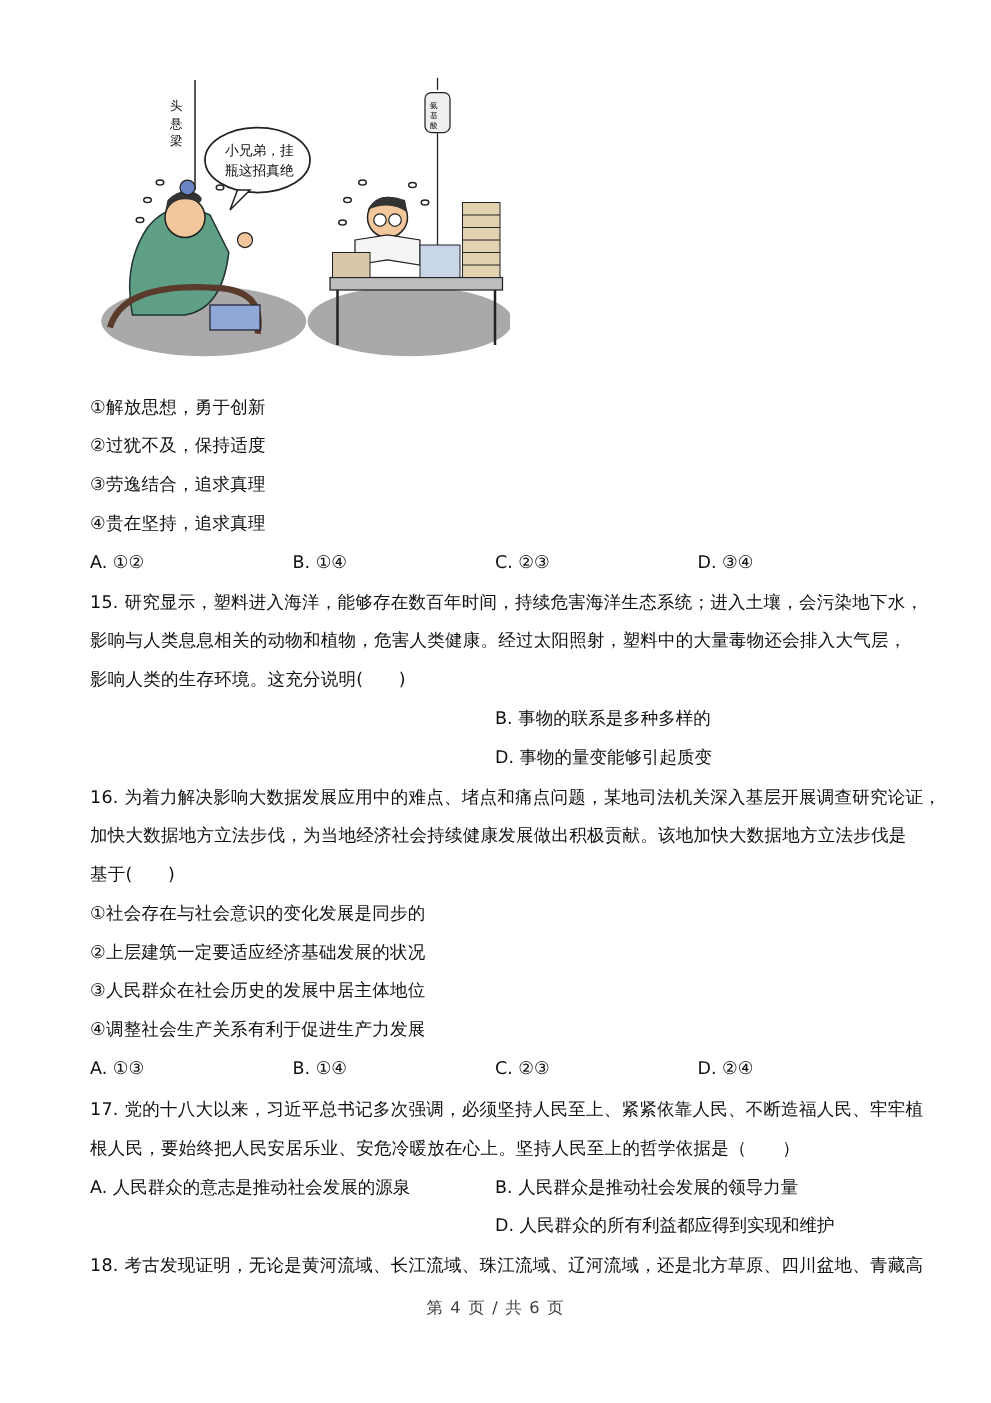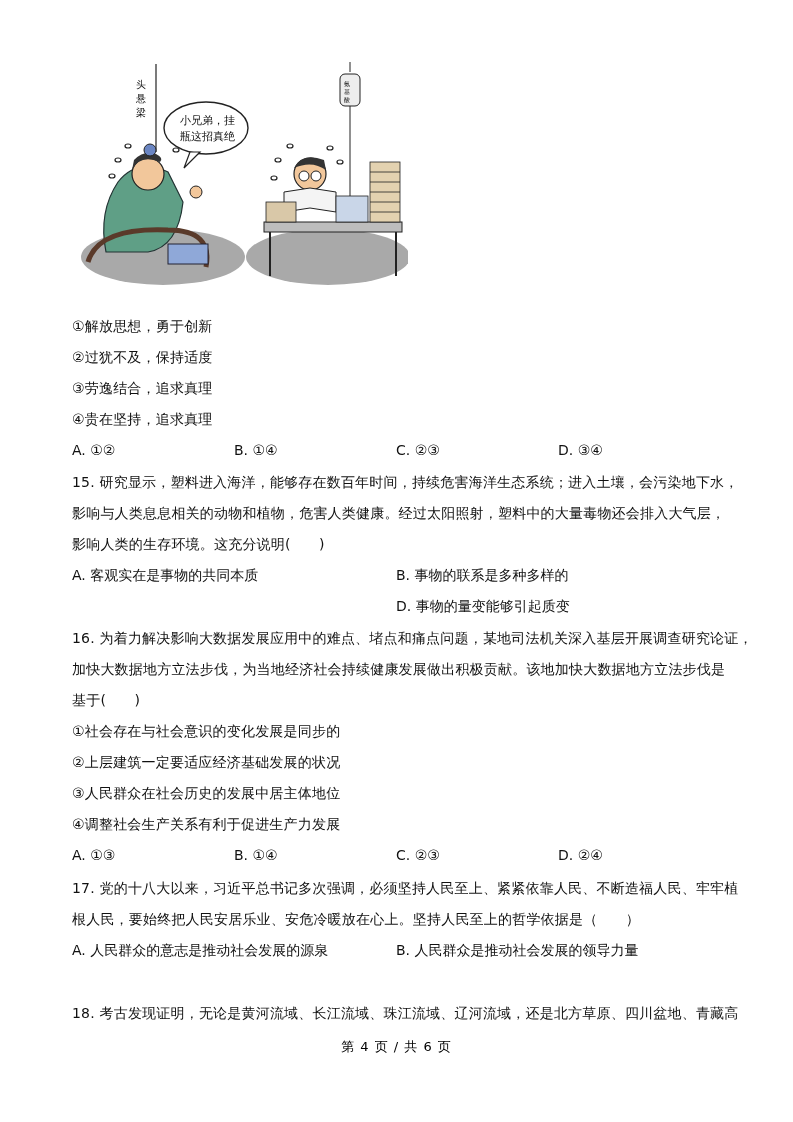--- a/index.html
+++ b/index.html
@@ -12,21 +12,21 @@
     position: absolute; left: 78px; top: 62px; width: 330px; height: 230px;
   }
   .line {
     position: absolute; left: 72px; font-size: 14px; line-height: 20px;
     white-space: nowrap; letter-spacing: 0.2px;
   }
   .opts { position: absolute; left: 72px; width: 660px; font-size: 14px; line-height: 20px; }
   .opt { position: absolute; white-space: nowrap; }
   .footer {
     position: absolute; top: 1038px; left: 0; width: 793px; text-align: center;
-    font-size: 13px; line-height: 18px; color: #000000; letter-spacing: 1px;
+    font-size: 13px; line-height: 18px; color: #404040; letter-spacing: 1px;
   }
 </style>
 </head>
 <body>
 
 <div class="illustration">
   <svg width="330" height="230" viewBox="0 0 330 230" xmlns="http://www.w3.org/2000/svg">
 
     <ellipse cx="85" cy="195" rx="82" ry="28" fill="#a9a9a9"></ellipse>
 
@@ -109,21 +109,20 @@
   <span class="opt" style="left:0">A. ①②</span>
   <span class="opt" style="left:162px">B. ①④</span>
   <span class="opt" style="left:324px">C. ②③</span>
   <span class="opt" style="left:486px">D. ③④</span>
 </div>
 
 <div class="line" style="top:472px">15. 研究显示，塑料进入海洋，能够存在数百年时间，持续危害海洋生态系统；进入土壤，会污染地下水，</div>
 <div class="line" style="top:503px">影响与人类息息相关的动物和植物，危害人类健康。经过太阳照射，塑料中的大量毒物还会排入大气层，</div>
 <div class="line" style="top:534px">影响人类的生存环境。这充分说明(　　)</div>
 <div class="opts" style="top:565px; height:20px">
-  <span class="opt" style="left:0">A. 客观实在是事物的共同本质</span>
   <span class="opt" style="left:324px">B. 事物的联系是多种多样的</span>
 </div>
 <div class="opts" style="top:596px; height:20px">
   <span class="opt" style="left:324px">D. 事物的量变能够引起质变</span>
 </div>
 
 <div class="line" style="top:628px">16. 为着力解决影响大数据发展应用中的难点、堵点和痛点问题，某地司法机关深入基层开展调查研究论证，</div>
 <div class="line" style="top:659px">加快大数据地方立法步伐，为当地经济社会持续健康发展做出积极贡献。该地加快大数据地方立法步伐是</div>
 <div class="line" style="top:690px">基于(　　)</div>
 <div class="line" style="top:721px">①社会存在与社会意识的变化发展是同步的</div>
@@ -137,17 +136,18 @@
   <span class="opt" style="left:486px">D. ②④</span>
 </div>
 
 <div class="line" style="top:878px">17. 党的十八大以来，习近平总书记多次强调，必须坚持人民至上、紧紧依靠人民、不断造福人民、牢牢植</div>
 <div class="line" style="top:909px">根人民，要始终把人民安居乐业、安危冷暖放在心上。坚持人民至上的哲学依据是（　　）</div>
 <div class="opts" style="top:940px; height:20px">
   <span class="opt" style="left:0">A. 人民群众的意志是推动社会发展的源泉</span>
   <span class="opt" style="left:324px">B. 人民群众是推动社会发展的领导力量</span>
 </div>
 <div class="opts" style="top:971px; height:20px">
+  <span class="opt" style="left:324px">D. 人民群众的所有利益都应得到实现和维护</span>
 </div>
 
 <div class="line" style="top:1003px">18. 考古发现证明，无论是黄河流域、长江流域、珠江流域、辽河流域，还是北方草原、四川盆地、青藏高</div>
 
 <div class="footer">第 4 页 / 共 6 页</div>
 
 </body></html>

